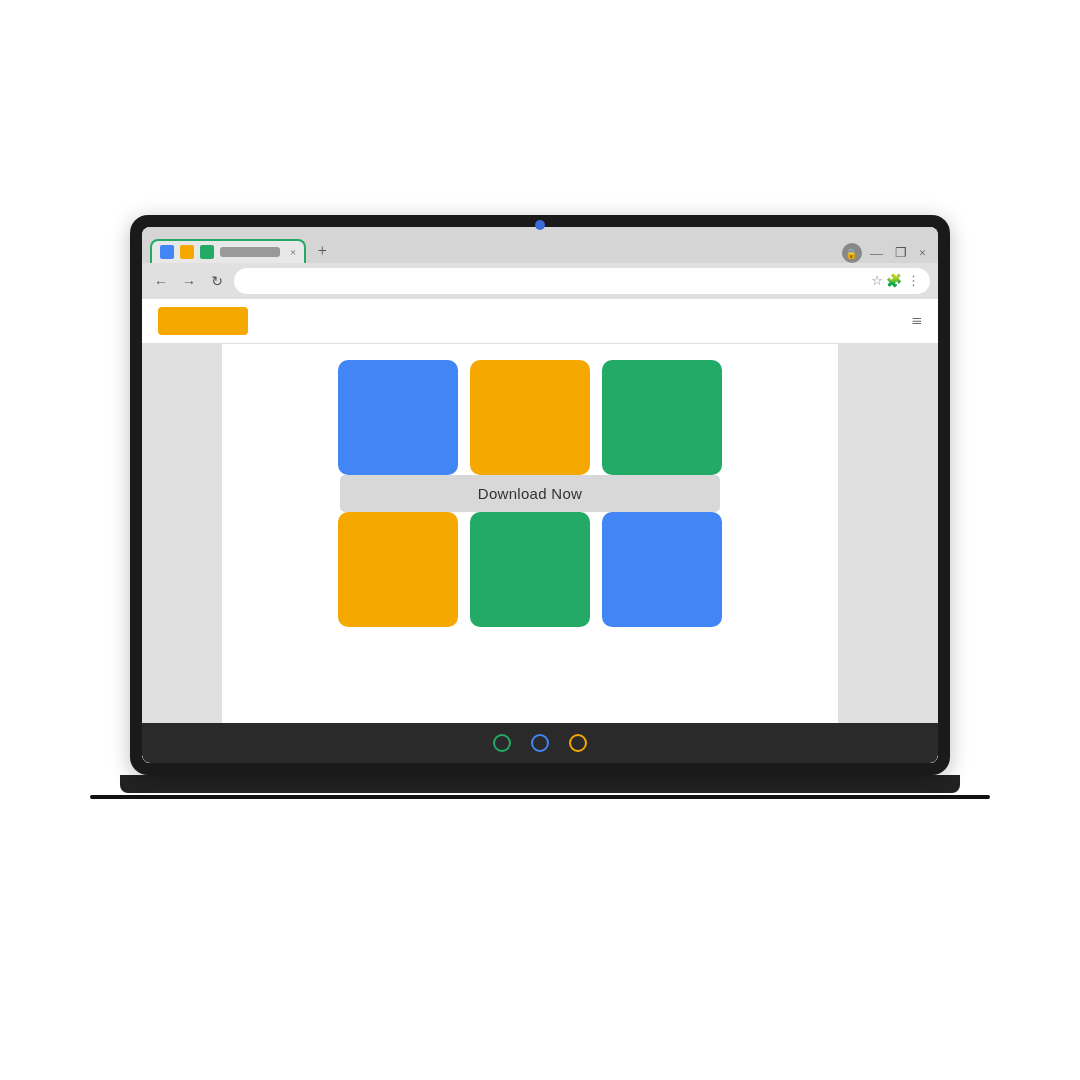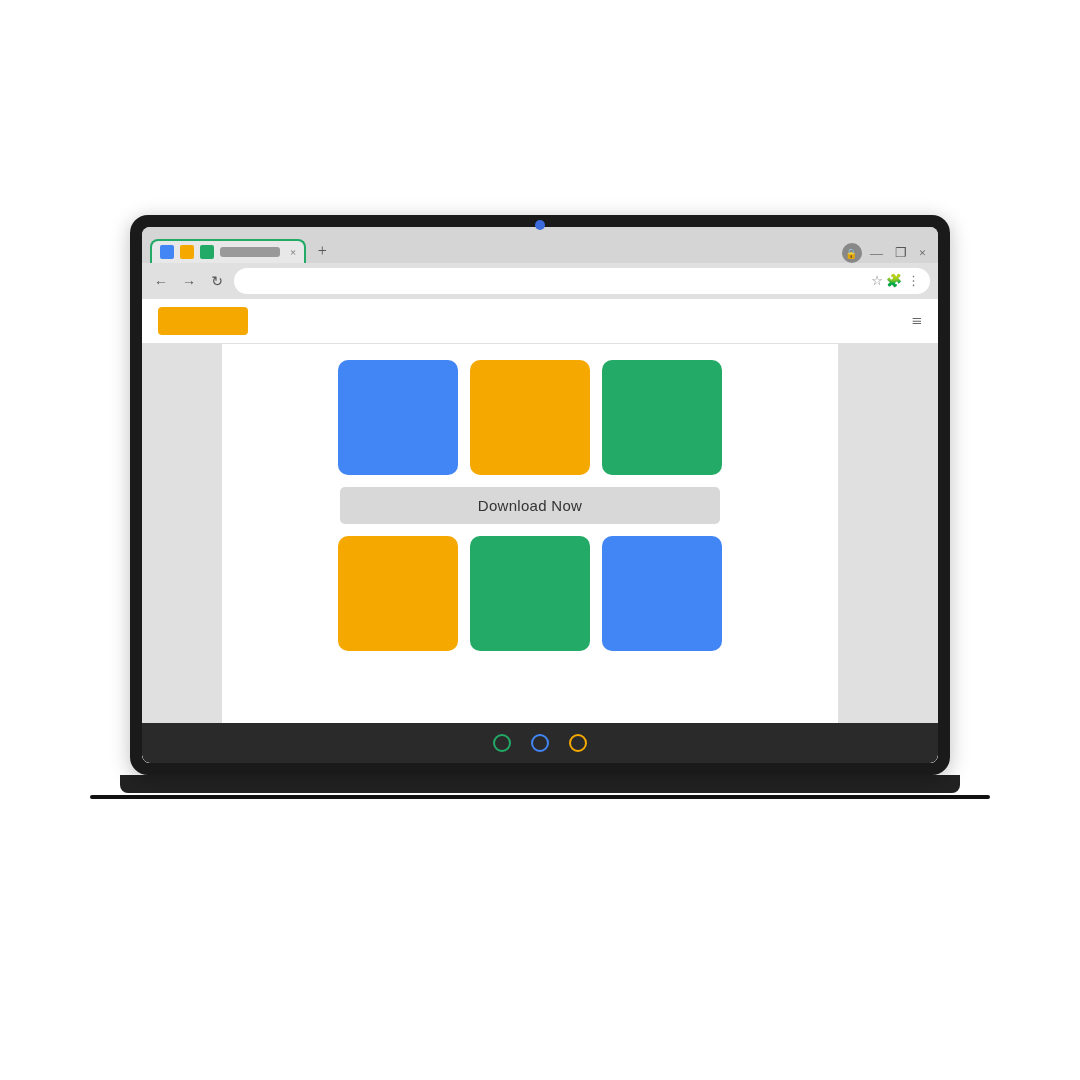--- a/index.html
+++ b/index.html
@@ -202,21 +202,20 @@
       background: #e0e0e0;
       flex-shrink: 0;
     }
 
     .content-center {
       flex: 1;
       display: flex;
       flex-direction: column;
       align-items: center;
       padding: 16px 12px;
-      gap: 12px;
     }
 
     .card-row {
       display: flex;
       gap: 12px;
       justify-content: center;
     }
 
     .card {
       width: 120px;

